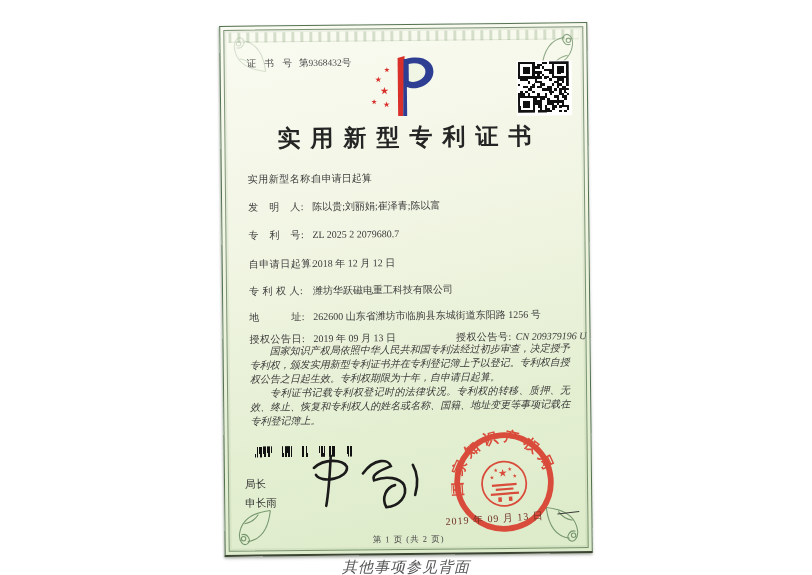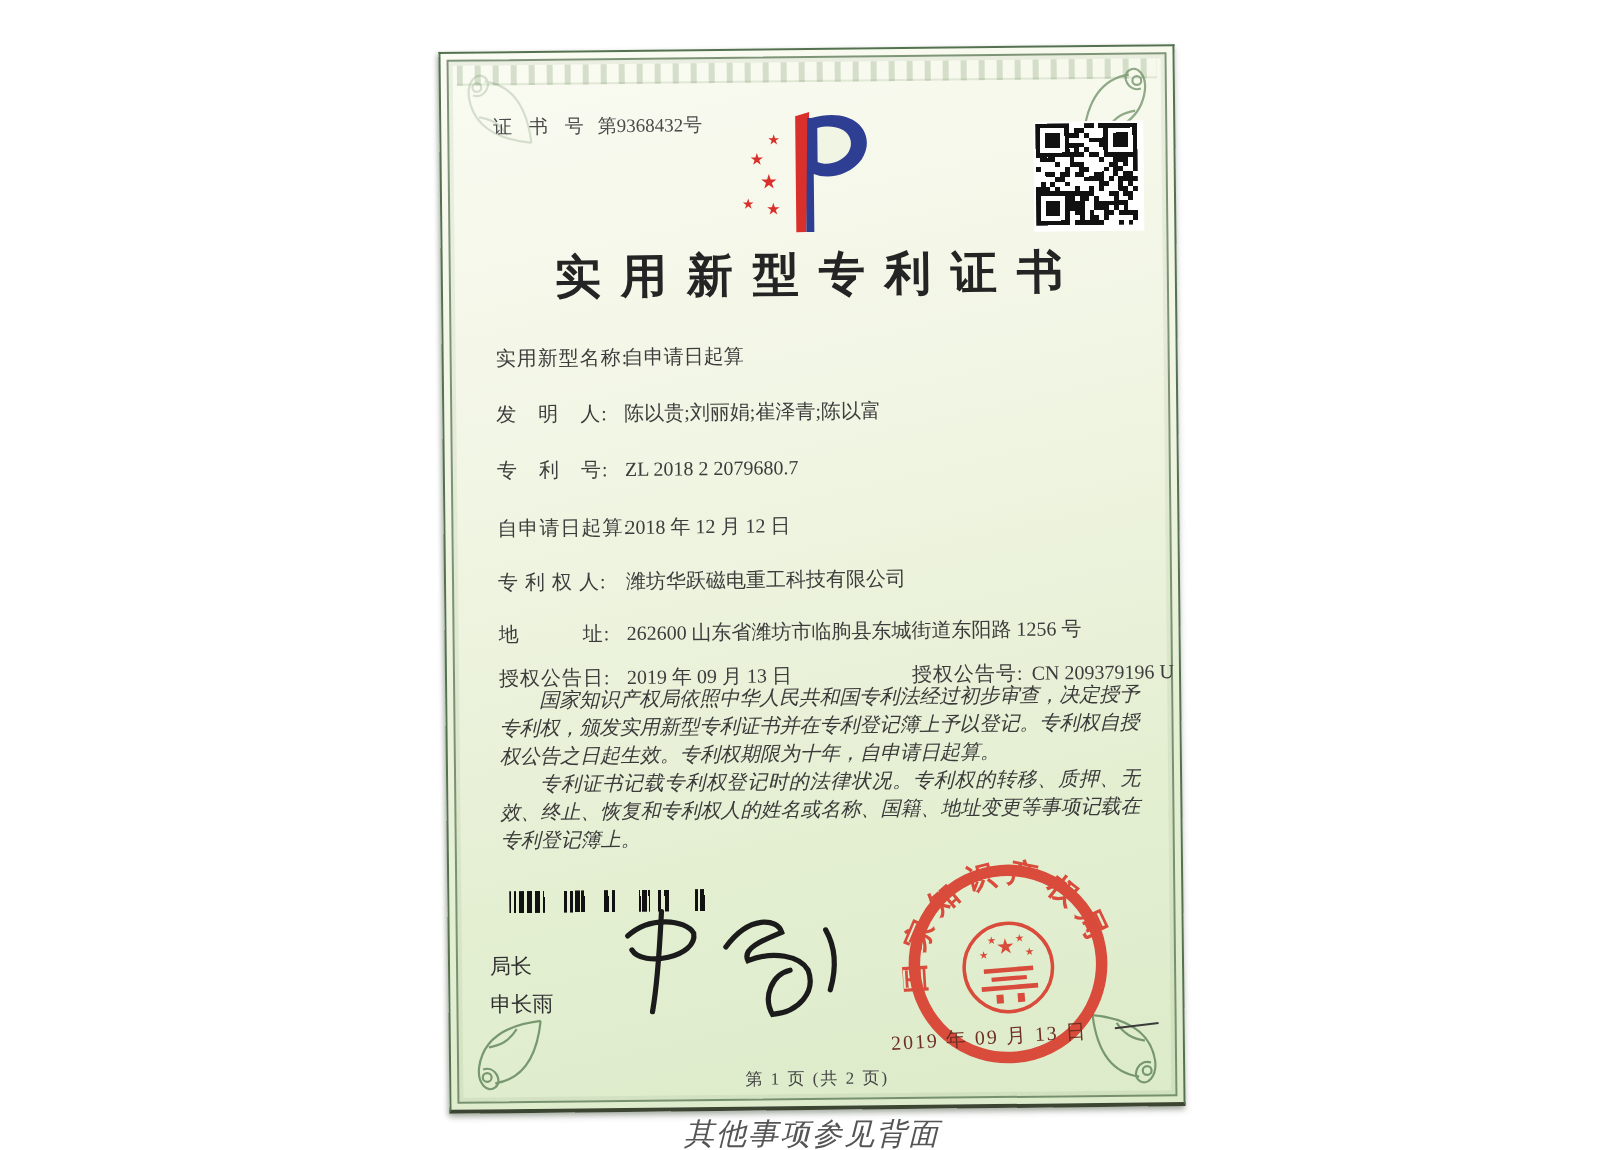--- a/index.html
+++ b/index.html
@@ -43,21 +43,21 @@
   .title{
     position:absolute;left:0;right:0;top:97px;text-align:center;
     font-size:23px;font-weight:600;color:#242424;letter-spacing:10px;text-indent:10px;
   }
 
   
   .row{position:absolute;left:26px;display:flex;align-items:baseline;font-size:10px;color:#3c3c3c;white-space:nowrap;}
   .row .lbl{width:64px;flex:none;white-space:pre;letter-spacing:.5px;}
   .row .val{white-space:nowrap;}
   .grant-lbl{margin-left:60px;letter-spacing:.5px;}
-  .grant-val{margin-left:4px;}
+  .grant-val{margin-left:4px;font-style:italic;}
 
   
   .paras{position:absolute;left:26px;right:20px;top:318px;font-size:10px;line-height:14px;color:#3a3a3a;font-style:italic;}
   .paras p{margin:0;text-indent:2em;text-align:justify;}
 
   
   .barcode{position:absolute;left:30px;top:417px;width:100px;height:11px;}
   .commissioner{position:absolute;left:20px;top:448px;font-size:10.5px;color:#2f2f2f;line-height:19px;}
   .signature{position:absolute;left:76px;top:422px;width:136px;height:66px;}
   .seal{position:absolute;left:226px;top:405px;width:106px;height:106px;transform:rotate(-4deg);opacity:.9;}
@@ -308,21 +308,21 @@
     <div class="row" style="top:146px">
       <span class="lbl">实用新型名称:</span>
       <span class="val">自申请日起算</span>
     </div>
     <div class="row" style="top:174px">
       <span class="lbl">发　明　人:</span>
       <span class="val">陈以贵;刘丽娟;崔泽青;陈以富</span>
     </div>
     <div class="row" style="top:202px">
       <span class="lbl">专　利　号:</span>
-      <span class="val">ZL 2018 2 2079680.7</span>
+      <span class="val">ZL 2025 2 2079680.7</span>
     </div>
     <div class="row" style="top:231px">
       <span class="lbl">自申请日起算:</span>
       <span class="val">2018 年 12 月 12 日</span>
     </div>
     <div class="row" style="top:258px">
       <span class="lbl">专 利 权 人:</span>
       <span class="val">潍坊华跃磁电重工科技有限公司</span>
     </div>
     <div class="row" style="top:284px">

